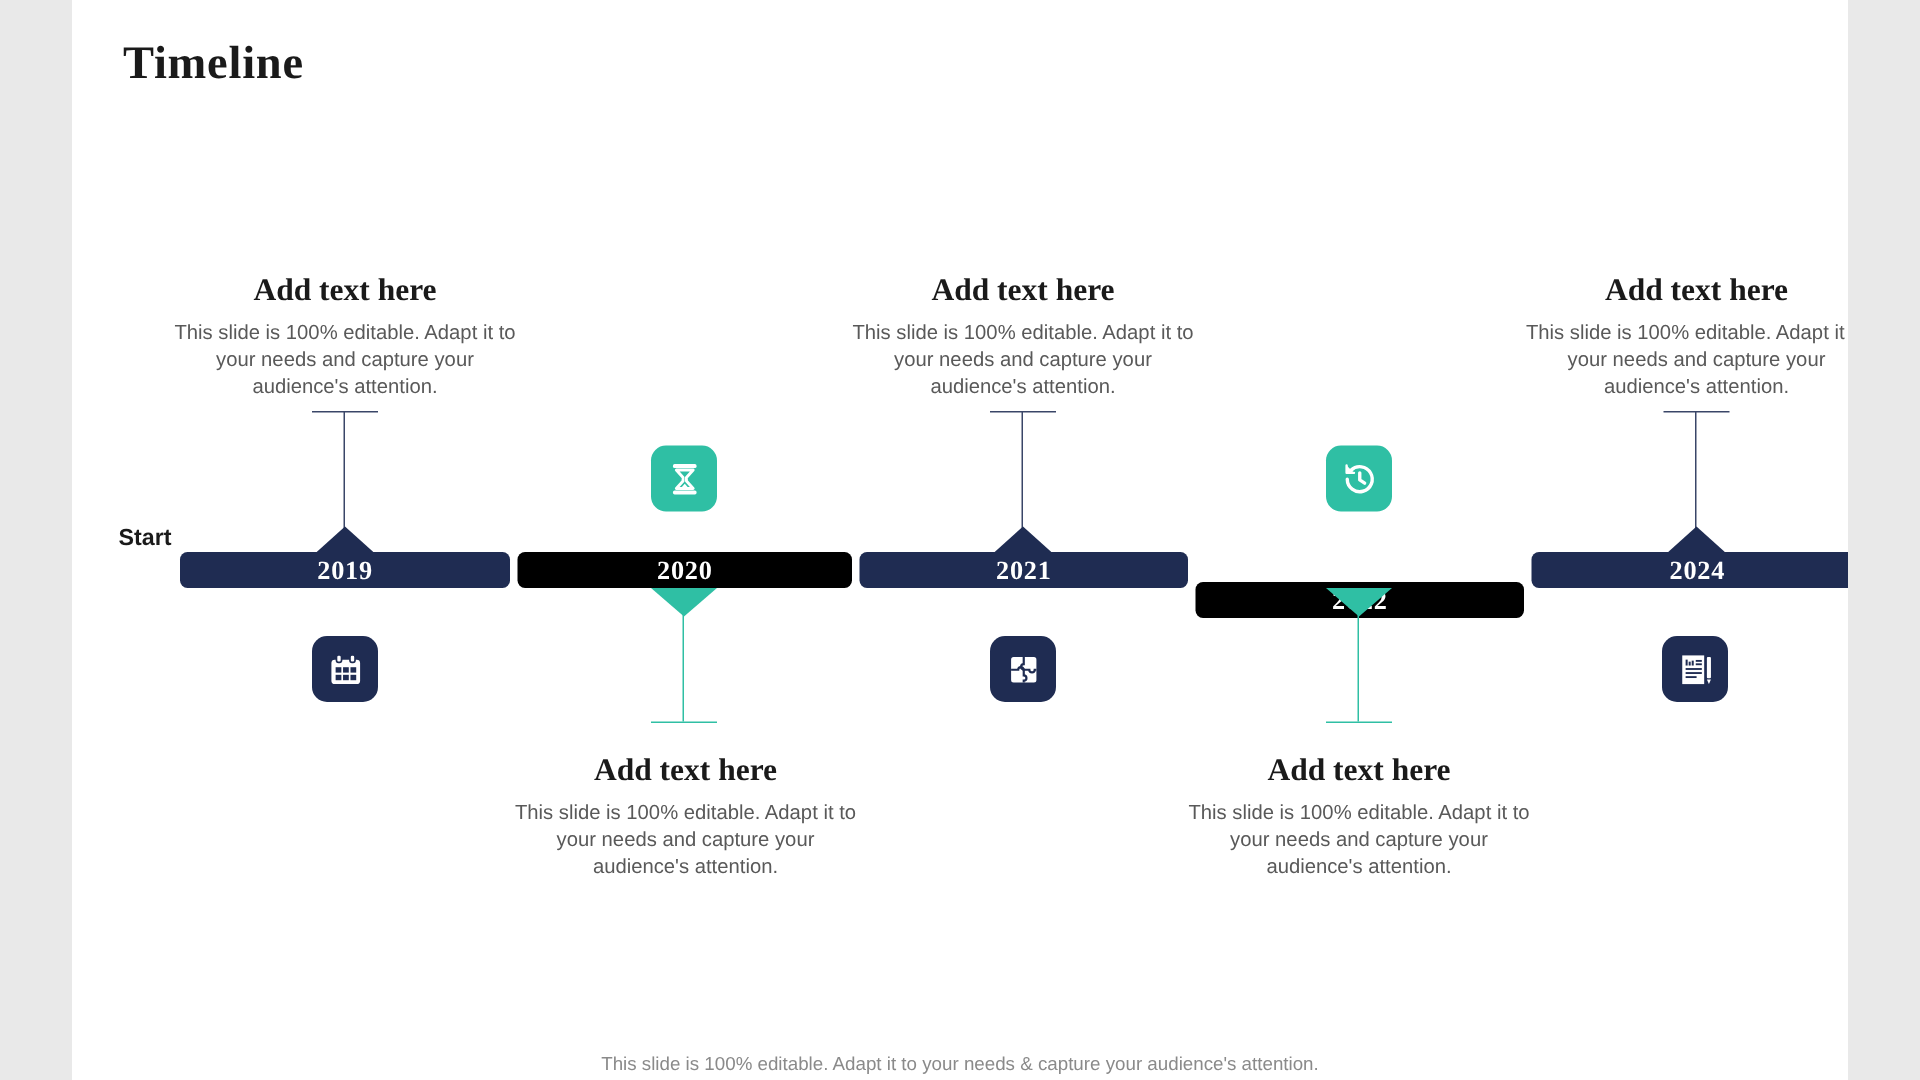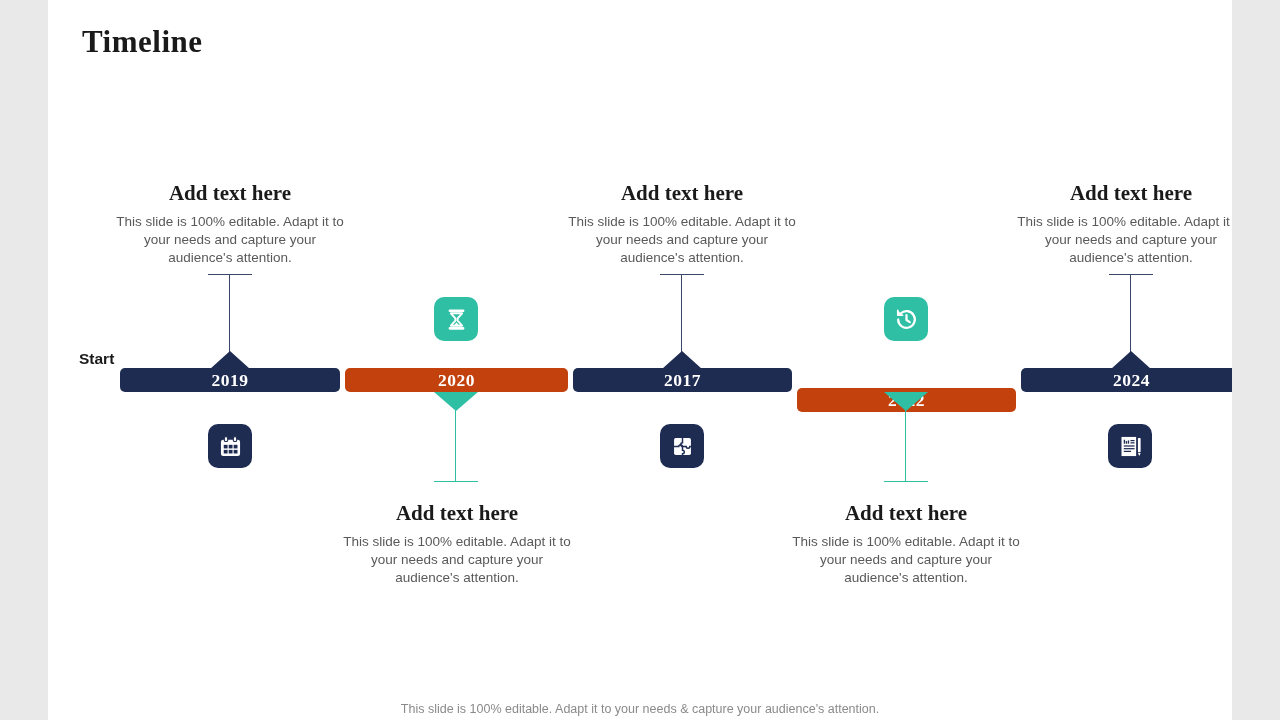--- a/index.html
+++ b/index.html
@@ -49,21 +49,21 @@
   .segment {
     position: absolute; top: 368px; height: 24px;
     border-radius: 5px;
     display: flex; align-items: center; justify-content: center;
     color: #ffffff;
     font-family: "Liberation Serif", serif;
     font-weight: 700; font-size: 17.5px;
     letter-spacing: 0.5px;
   }
   .segment.navy { background: #1f2c52; }
-  .segment.teal { background: #c2410c; }
+  .segment.teal { background: #000000; }
   .end-label {
     position: absolute; top: 350px;
     font-weight: 700; font-size: 15.5px; color: #1a1a1a;
   }
   
   .tile {
     position: absolute; width: 44px; height: 44px; border-radius: 10px;
     display: flex; align-items: center; justify-content: center;
   }
   .tile.navy { background: #1f2c52; }
@@ -136,21 +136,21 @@
 
   <div class="end-label" style="left:31px;">Start</div>
 
   <div class="segment navy" style="left:72px;  width:220px;">
     <span>2019</span>
   </div>
   <div class="segment teal" style="left:297px; width:223px;">
     <span>2020</span>
   </div>
   <div class="segment navy" style="left:525px; width:219px;">
-    <span>2017</span>
+    <span>2021</span>
   </div>
   <div class="segment teal" style="left:749px; width:219px;margin-top:20px;">
     <span>2022</span>
   </div>
   <div class="segment navy" style="left:973px; width:221px;">
     <span>2024</span>
   </div>
 
   <div class="end-label" style="left:1200px;text-decoration:underline;">Finish</div>
 

